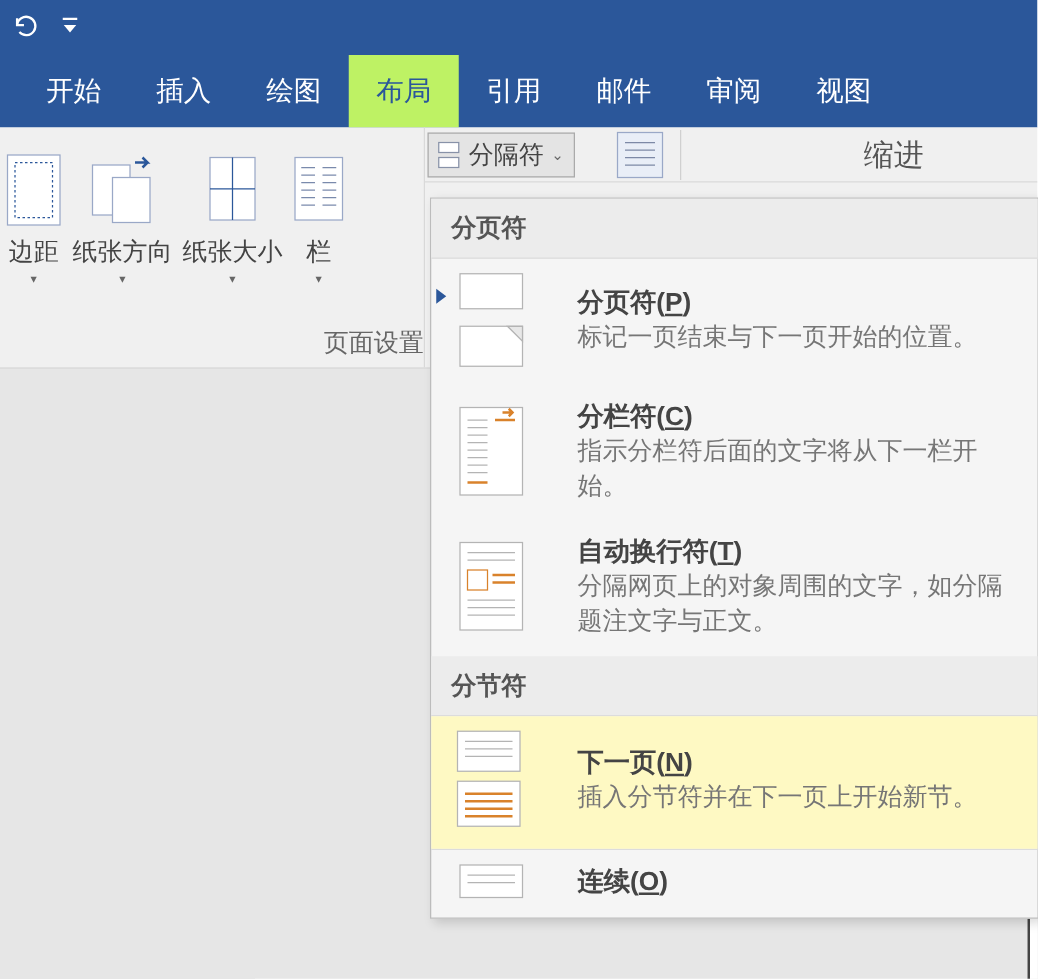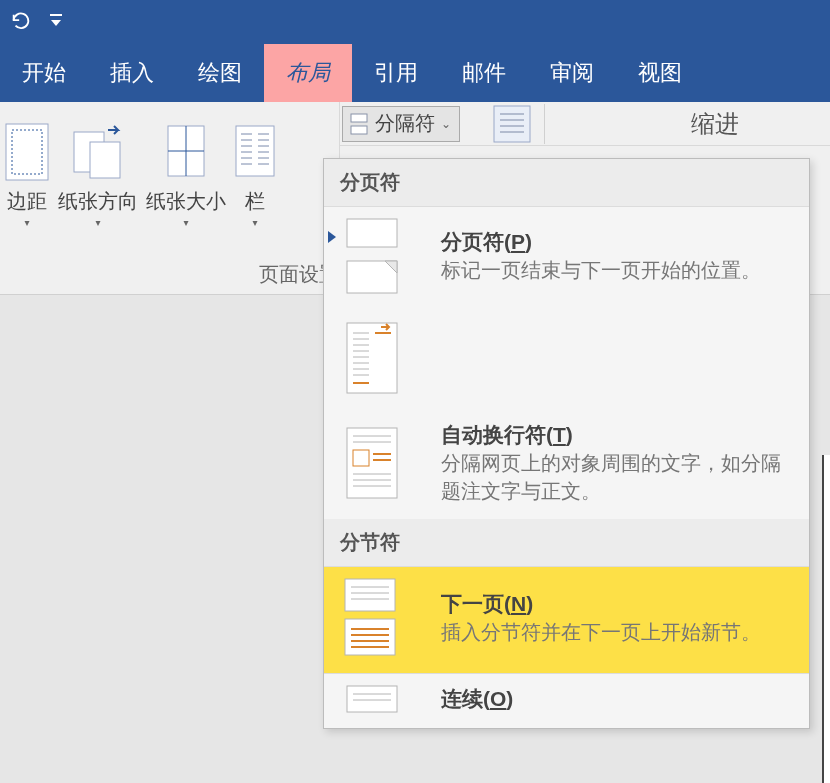--- a/index.html
+++ b/index.html
@@ -14,35 +14,34 @@
     gap: 18px;
   }
   .titlebar .qat-icon { color: #fff; font-size: 18px; display:flex; align-items:center; }
   .titlebar .qat-btn { font-size: 10px; color: #fff; }
 
   .tabs {
     height: 58px;
     background: #2b579a;
     display: flex;
     align-items: stretch;
-    padding-left: 0;
+    padding-left: 15px;
   }
   .tab {
     color: #ffffff;
     font-size: 22px;
     padding: 0 22px;
     display: flex;
     align-items: center;
     cursor: pointer;
     white-space: nowrap;
   }
   .tab.active {
-    background: #fca5a5;
+    background: #bef264;
     color: #2b579a;
-    font-style: italic;
   }
 
   .ribbon {
     height: 193px;
     background: #f0f0f0;
     border-bottom: 1px solid #d0d0d0;
     position: relative;
     display: flex;
   }
 
@@ -112,21 +111,21 @@
 
   .doc-area {
     position: absolute;
     top: 295px;
     left: 0; right: 0; bottom: 0;
     background: #e6e6e6;
   }
 
   .dropdown {
     position: absolute;
-    left: 323px;
+    left: 344px;
     top: 158px;
     width: 487px;
     background: #f5f5f5;
     border: 1px solid #bcbcbc;
     box-shadow: 3px 3px 8px rgba(0,0,0,0.15);
     z-index: 10;
   }
   .dd-header {
     background: #ececec;
     font-size: 20px;
@@ -136,21 +135,21 @@
     border-bottom: 1px solid #dcdcdc;
   }
   .dd-item {
     display: flex;
     align-items: center;
     padding: 10px 14px 14px 14px;
     gap: 35px;
     position: relative;
   }
   .dd-item.hover {
-    background: #fde047;
+    background: #fef9c3;
   }
   .dd-item .marker {
     width: 0; height: 0;
     border-top: 6px solid transparent;
     border-bottom: 6px solid transparent;
     border-left: 8px solid #2b579a;
     position: absolute;
     left: 4px;
     top: 24px;
   }
@@ -327,20 +326,26 @@
             <line x1="12" y1="50" x2="28" y2="50"></line>
             <line x1="12" y1="56" x2="28" y2="56"></line>
           </g>
         <g stroke="#d9822b" stroke-width="2">
             <line x1="34" y1="14" x2="50" y2="14"></line>
             <line x1="12" y1="64" x2="28" y2="64"></line>
           </g>
         <path d="M40 8 l8 0 m-3 -3 l3 3 -3 3" stroke="#d9822b" fill="none" stroke-width="2"></path>
       </svg>
     </div>
+    <div class="textcol">
+      <div class="title">
+        <span>分栏符(</span><u>C</u><span>)</span>
+      </div>
+      <div class="desc">指示分栏符后面的文字将从下一栏开始。</div>
+    </div>
   </div>
 
   <div class="dd-item">
     <div class="iconslot">
       <svg width="62" height="78">
         <rect x="6" y="4" width="50" height="70" fill="#ffffff" stroke="#b4b4b4"></rect>
         <g stroke="#b4b4b4">
             <line x1="12" y1="12" x2="50" y2="12"></line>
             <line x1="12" y1="18" x2="50" y2="18"></line>
           </g>

